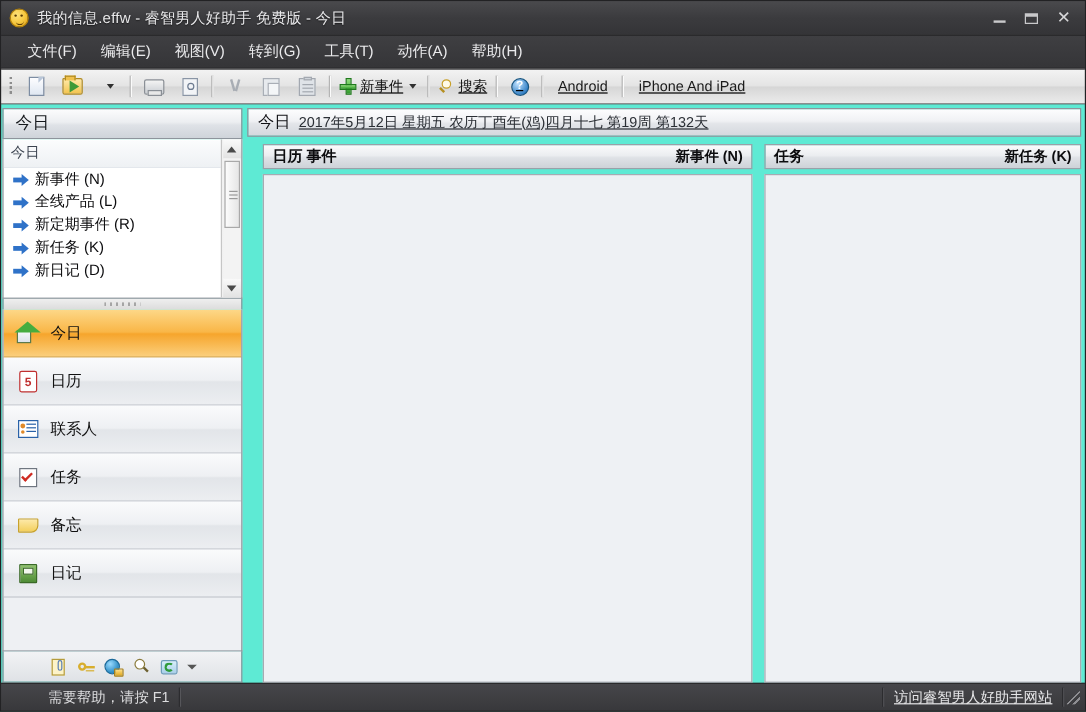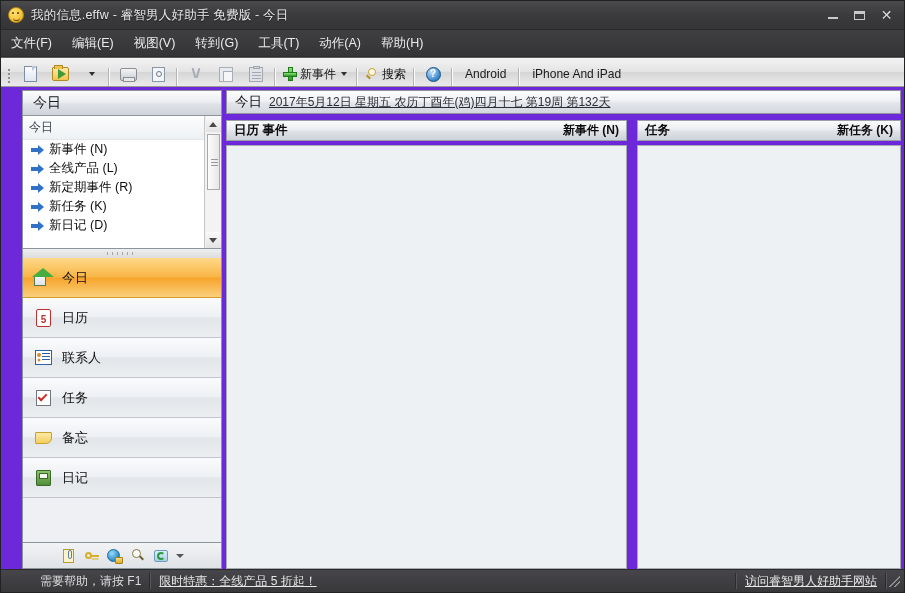--- a/index.html
+++ b/index.html
@@ -49,32 +49,33 @@
     color:#d6d6d8;font-size:12px;line-height:1;
   }
   .wbtn .min{display:block;width:10px;height:2px;background:#c9c9cb;margin-top:6px;}
   .wbtn .max{display:block;width:11px;height:9px;border:1.5px solid #c9c9cb;box-sizing:border-box;border-top-width:3px;}
   .wbtn .cls{font-size:14px;font-family:"DejaVu Sans",sans-serif;line-height:1;}
 
   
   .menubar{
     height:26px;flex:0 0 26px;display:flex;align-items:center;
     background:linear-gradient(180deg,#3f3f42 0%,#353538 100%);
-    border-bottom:1px solid #2d2d30;
+    padding-left:12px;border-bottom:1px solid #2d2d30;
   }
   .menu-item{
     color:#eaeaec;font-size:12.5px;padding:3px 10px;white-space:nowrap;cursor:default;
   }
 
   
   .toolbar{
-    height:28px;flex:0 0 28px;display:flex;align-items:flex-end;
+    height:28px;flex:0 0 28px;display:flex;align-items:center;
     background:linear-gradient(180deg,#f3f3f3 0%,#e4e4e4 48%,#d6d6d6 52%,#ebebeb 100%);
     border-bottom:1px solid #9a9a9a;border-top:1px solid #5b5b5e;
     padding:0 2px;
+    text-decoration:underline;
   }
   .grip{width:7px;height:18px;margin:0 2px 0 3px;position:relative;flex:0 0 7px;}
   .grip::before{
     content:"";position:absolute;left:2px;top:1px;width:2px;height:16px;
     background:repeating-linear-gradient(180deg,#8d8d8d 0 2px,transparent 2px 4px);
   }
   .tb-sep{width:1px;height:18px;background:#b4b4b4;border-right:1px solid #fbfbfb;margin:0 3px;flex:0 0 1px;}
   .tb-btn{
     height:22px;min-width:22px;display:flex;align-items:center;justify-content:center;
     padding:0 2px;margin:0 1px;border:1px solid transparent;border-radius:2px;cursor:default;
@@ -117,21 +118,21 @@
   .ic-plus::before{left:5px;top:0;width:5px;height:14px;}
   .ic-plus::after{left:0;top:5px;width:14px;height:5px;}
   
   .ic-search{width:14px;height:14px;}
   .ic-search::before{content:"";position:absolute;left:3px;top:1px;width:8px;height:8px;border:1.6px solid #c8a02a;border-radius:50%;box-sizing:border-box;background:#fffbe8;}
   .ic-search::after{content:"";position:absolute;left:1px;top:9px;width:5px;height:1.8px;background:#b58f20;transform:rotate(45deg);}
   
   .ic-help{width:15px;height:15px;border-radius:50%;background:radial-gradient(circle at 35% 30%,#bfe2ff,#2f7dc4 75%);border:1px solid #17547f;box-sizing:border-box;color:#fff;font-size:10px;font-weight:bold;display:flex;align-items:center;justify-content:center;line-height:1;}
 
   
-  .body{flex:1 1 auto;display:flex;min-height:0;background:#6d28d9;padding:3px 3px 0 21px;box-sizing:border-box;}
+  .body{flex:1 1 auto;display:flex;min-height:0;background:#5eead4;padding:3px 3px 0 1px;box-sizing:border-box;}
 
   
   .leftpane{width:200px;flex:0 0 200px;display:flex;flex-direction:column;min-height:0;}
   .pane-title{
     height:26px;flex:0 0 26px;display:flex;align-items:center;padding-left:10px;
     background:linear-gradient(180deg,#fcfcfd 0%,#eceef1 45%,#dfe2e7 55%,#cfd4da 100%);
     border:1px solid #8e949c;border-bottom:1px solid #8e949c;box-sizing:border-box;
     font-size:14px;color:#15181c;
   }
   .tasklist{
@@ -243,21 +244,21 @@
 
   
   .rightpane{flex:1 1 auto;display:flex;flex-direction:column;min-width:0;margin-left:4px;}
   .daybar{
     height:24px;flex:0 0 24px;display:flex;align-items:center;padding-left:8px;
     background:linear-gradient(180deg,#fdfdfe 0%,#f0f1f4 45%,#e3e5e9 55%,#d4d8de 100%);
     border:1px solid #8e949c;box-sizing:border-box;
   }
   .daybar .today{font-size:13.5px;color:#101014;margin-right:7px;}
   .daybar .date{font-size:12px;color:#2a2e34;white-space:nowrap;text-decoration:underline;}
-  .panels{flex:1 1 auto;display:flex;min-height:0;margin-top:6px;}
+  .panels{flex:1 1 auto;display:flex;min-height:0;margin-top:6px;margin-left:13px;}
   .panel{display:flex;flex-direction:column;min-width:0;min-height:0;}
   .panel.left{flex:1 1 auto;margin-right:10px;}
   .panel.right{flex:0 0 264px;}
   .panel-head{
     height:21px;flex:0 0 21px;display:flex;align-items:center;justify-content:space-between;
     padding:0 4px 0 7px;
     background:linear-gradient(180deg,#fbfbfc 0%,#ebedf0 45%,#dfe2e6 55%,#cdd2d8 100%);
     border:1px solid #9aa0a8;box-sizing:border-box;
   }
   .ph-title{font-size:12.5px;font-weight:bold;color:#0c0c0e;white-space:nowrap;}
@@ -472,23 +473,20 @@
           </div>
           <div class="panel-body"></div>
         </div>
       </div>
     </div>
   </div>
 
   <div class="statusbar">
     <div class="sb-cell">需要帮助，请按 F1</div>
     <span class="sb-div"></span>
-    <div class="sb-cell">
-      <span class="sb-link">限时特惠：全线产品 5 折起！</span>
-    </div>
     <span class="sb-spacer"></span>
     <span class="sb-div"></span>
     <div class="sb-cell">
       <span class="sb-link">访问睿智男人好助手网站</span>
     </div>
     <span class="sb-div"></span>
     <span class="sb-grip"></span>
   </div>
 
 </div>

